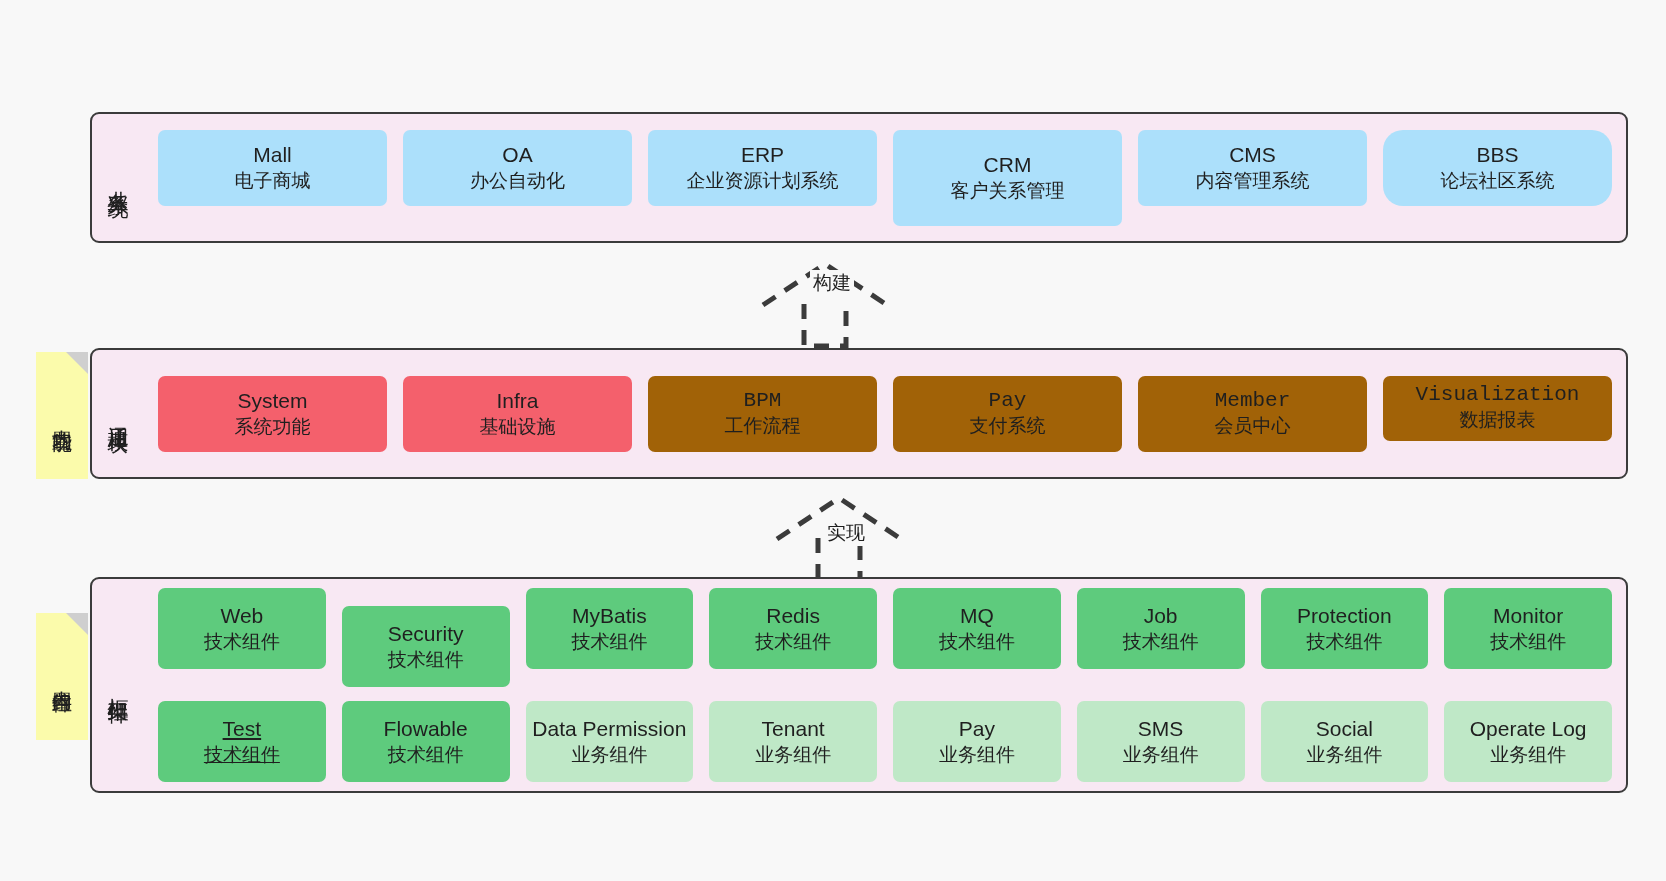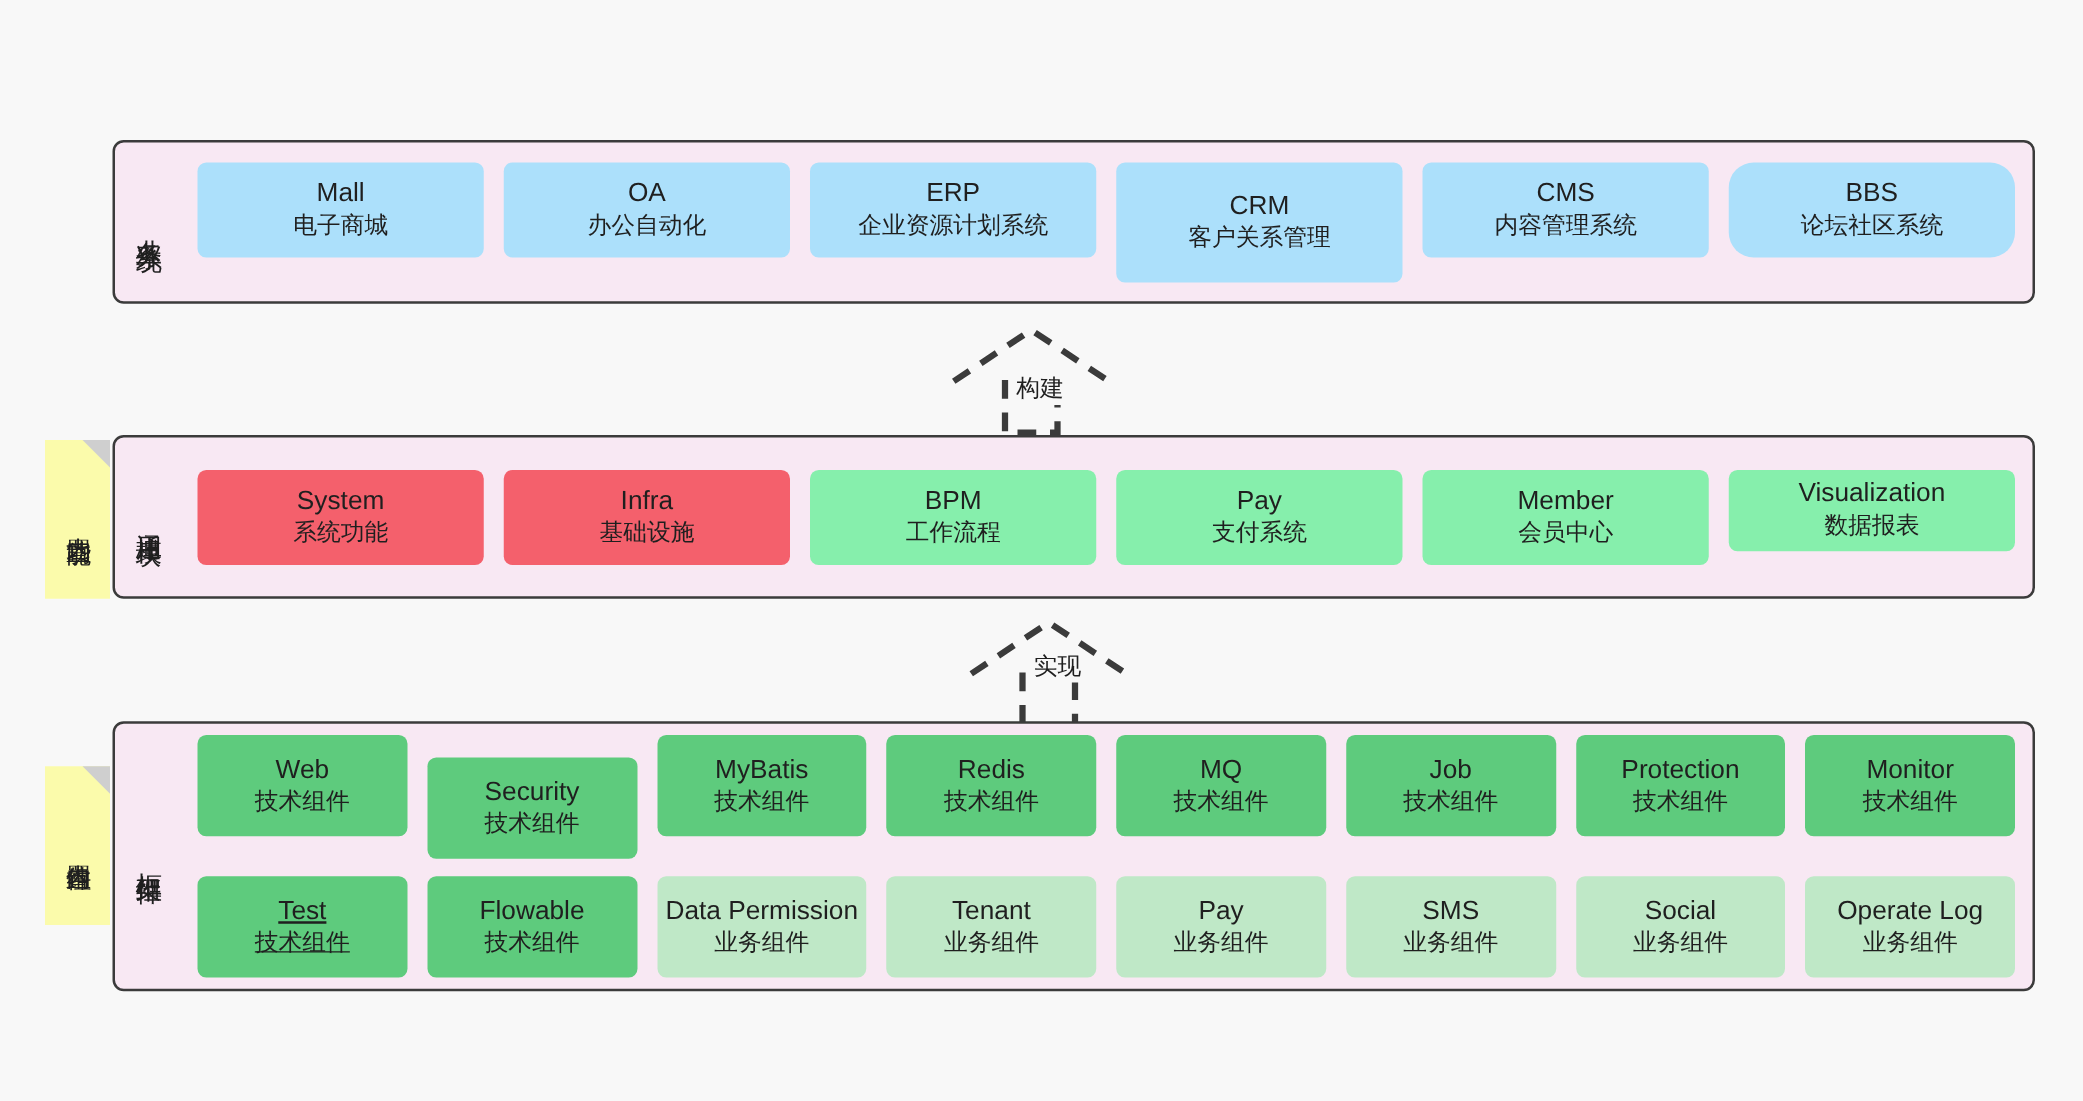--- a/index.html
+++ b/index.html
@@ -63,21 +63,21 @@
     color: #1f1f1f;
     box-sizing: border-box;
     padding: 4px 6px;
   }
   .cell .t1 { font-size: 21px; }
   .cell .t2 { font-size: 19px; }
 
   
   .c-blue       { background: #ace0fb; }
   .c-red        { background: #f4606c; }
-  .c-pink       { background: #86efac; }
+  .c-pink       { background: #a16207; font-family: Liberation Mono, monospace; }
   .c-green      { background: #5ecb7d; }
   .c-lightgreen { background: #bfe8c7; }
 
   
   .note {
     position: absolute;
     width: 52px;
     background: #fbfbab;
     color: #1f1f1f;
     font-size: 20px;
@@ -145,21 +145,21 @@
         </div>
       </div>
     </div>
 </div>
 
 <div class="connector" style="left:758px; top:258px; width:150px; height:90px;">
   <svg width="150" height="90" viewBox="0 0 150 90">
     <path d="M 5 47 L 67 6 L 129 47" fill="none" stroke="#3b3b3b" stroke-width="5" stroke-dasharray="15,11" stroke-linecap="butt"></path>
     <path d="M 46 46 L 46 88 L 88 88 L 88 46" fill="none" stroke="#3b3b3b" stroke-width="5" stroke-dasharray="15,11" stroke-linecap="butt"></path>
   </svg>
-  <span class="lbl" style="left:52px; top:40px;">构建</span>
+  <span class="lbl" style="left:52px; top:12px;">构建</span>
 </div>
 
 <div class="note" style="left:36px; top:352px; height:127px;">
   <span class="fold"></span>
   <span>内置功能</span>
 </div>
 <div class="layer" id="layer-1" style="left:90px; top:348px; width:1538px; height:131px;">
   <div class="layer-label">通用模块</div>
   <div class="layer-body">
       <div class="row">

